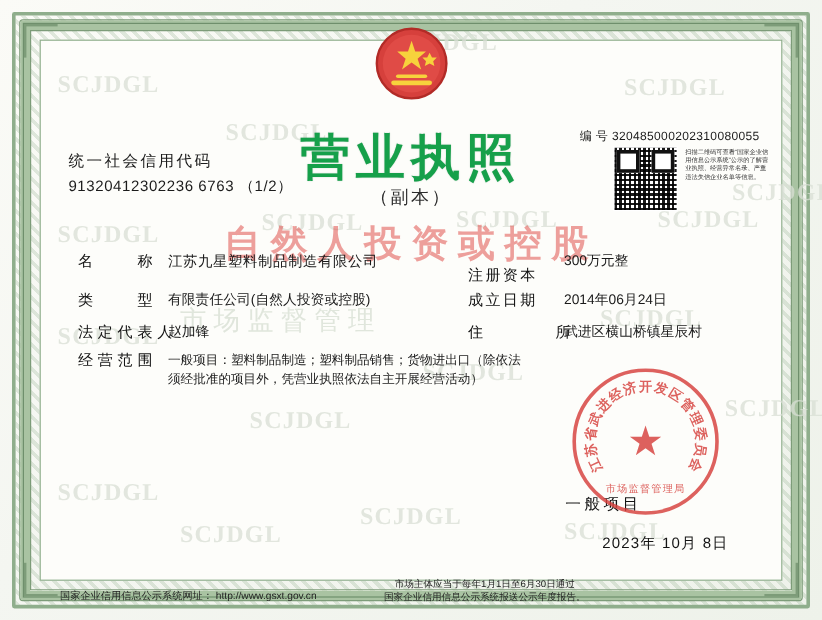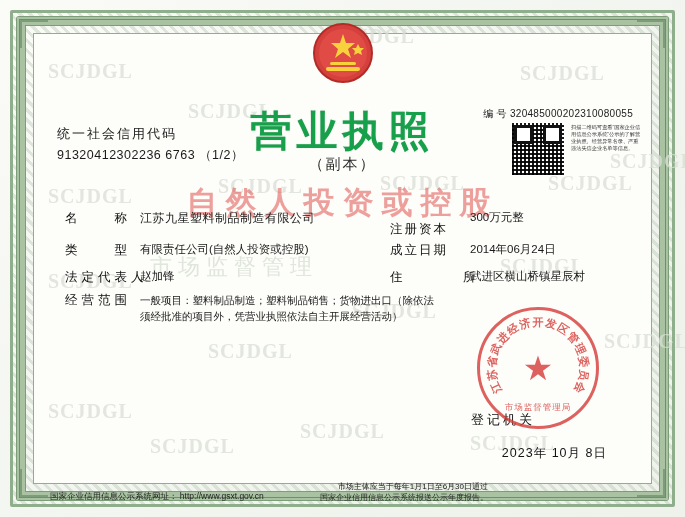--- a/index.html
+++ b/index.html
@@ -158,21 +158,21 @@
   .issue-date{
     position:absolute;right:78px;bottom:55px;font-size:12.5px;color:#141414;letter-spacing:1px;
   }
 
   
   .foot-left{
     position:absolute;left:50px;bottom:14px;font-size:8.5px;color:#222;
   }
   .foot-mid{
     position:absolute;left:320px;bottom:14px;font-size:8px;color:#222;line-height:11px;
-    text-align:right;
+    text-align:center;
   }
   .foot-right{
     position:absolute;right:52px;bottom:14px;font-size:9.5px;color:#222;letter-spacing:.5px;
   }
 </style>
 </head>
 <body>
 
 <div class="license">
 
@@ -248,21 +248,21 @@
 
   <div class="row lab f-cap-l">注册资本</div>
   <div class="row val f-cap-v">300万元整</div>
 
   <div class="row lab f-date-l">成立日期</div>
   <div class="row val f-date-v">2014年06月24日</div>
 
   <div class="row val f-addr-v">武进区横山桥镇星辰村</div>
   <div class="row lab f-addr-l">住　所</div>
 
-  <div class="registry">登记机关</div>
+  <div class="registry">一般项目</div>
 
   <div class="seal">
     <div class="seal-text" id="seal-arc">
         <span style="transform: translate(-50%, -50%) rotate(-115deg) translateY(-46px) rotate(0deg); transform-origin: 50% 50%;">江</span>
         <span style="transform: translate(-50%, -50%) rotate(-98.5714deg) translateY(-46px) rotate(0deg); transform-origin: 50% 50%;">苏</span>
         <span style="transform: translate(-50%, -50%) rotate(-82.1429deg) translateY(-46px) rotate(0deg); transform-origin: 50% 50%;">省</span>
         <span style="transform: translate(-50%, -50%) rotate(-65.7143deg) translateY(-46px) rotate(0deg); transform-origin: 50% 50%;">武</span>
         <span style="transform: translate(-50%, -50%) rotate(-49.2857deg) translateY(-46px) rotate(0deg); transform-origin: 50% 50%;">进</span>
         <span style="transform: translate(-50%, -50%) rotate(-32.8571deg) translateY(-46px) rotate(0deg); transform-origin: 50% 50%;">经</span>
         <span style="transform: translate(-50%, -50%) rotate(-16.4286deg) translateY(-46px) rotate(0deg); transform-origin: 50% 50%;">济</span>

